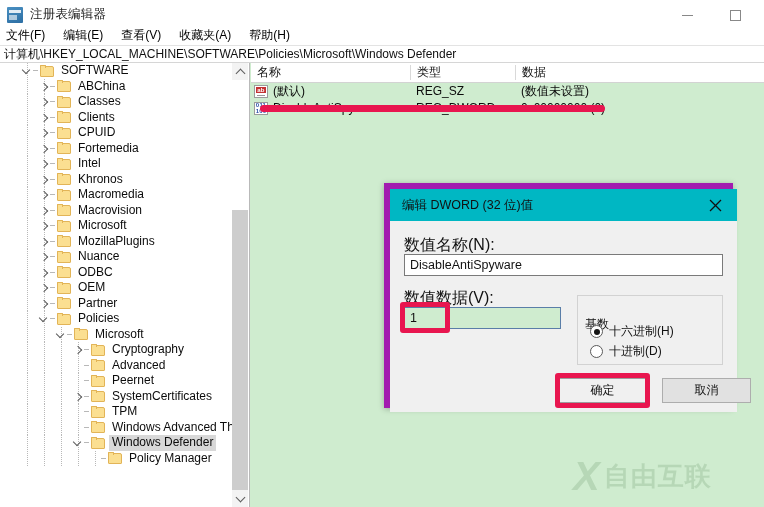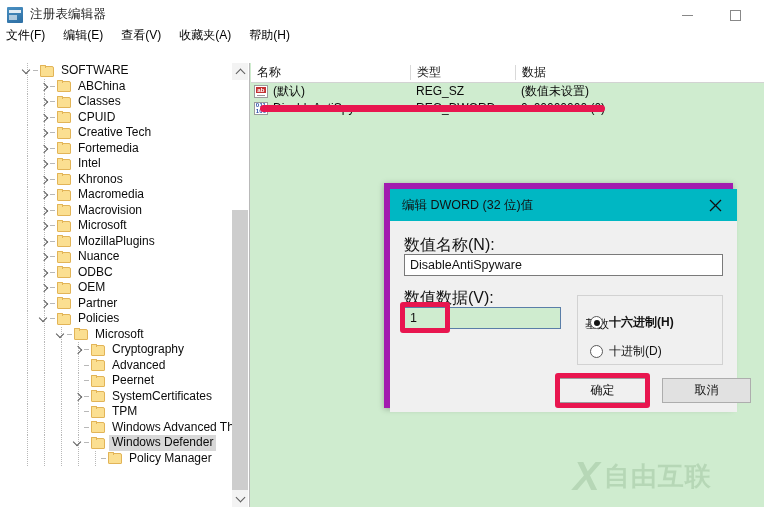--- a/index.html
+++ b/index.html
@@ -277,21 +277,21 @@
     border:1px solid #d2d2d2; box-sizing:border-box; background:transparent;
   }
   #grp-base-label {
     position:absolute; left:192px; top:67px; background:#f0f0f0;
     padding:0 3px; font-size:12px; color:#111;margin-top:28px;
   }
   .radio-row {
     position:absolute; left:200px; display:flex; align-items:center;
     font-size:12px; color:#111; white-space:nowrap;
   }
-  #radio-hex { top:93px;font-weight:bold; }
+  #radio-hex { top:102px; }
   #radio-dec { top:122px; }
   .rdot {
     width:13px; height:13px; border-radius:50%;
     border:1px solid #5a5a5a; background:#fff;
     margin-right:6px; position:relative; box-sizing:border-box;
   }
   .rdot.on::after{
     content:""; position:absolute; left:2.5px; top:2.5px;
     width:6px; height:6px; border-radius:50%; background:#151515;
   }
@@ -327,20 +327,23 @@
   </div>
 
   <div id="menubar">
     <div class="menu-item">文件(F)</div>
     <div class="menu-item">编辑(E)</div>
     <div class="menu-item">查看(V)</div>
     <div class="menu-item">收藏夹(A)</div>
     <div class="menu-item">帮助(H)</div>
   </div>
 
+  <div id="addressbar">
+    <div id="address-text">计算机\HKEY_LOCAL_MACHINE\SOFTWARE\Policies\Microsoft\Windows Defender</div>
+  </div>
 
   <div id="content">
 
     <div id="treepane">
       <div id="treelist">
           <div class="trow">
             <div class="guides">
               <span class="guide" style="left: 27px;"></span>
             </div>
             <span style="flex: 0 0 22px; height: 15.5px;"></span>
@@ -385,35 +388,35 @@
               <span class="guide" style="left: 27px;"></span>
               <span class="guide" style="left: 44px;"></span>
             </div>
             <span style="flex: 0 0 39px; height: 15.5px;"></span>
             <span class="twist closed"></span>
             <span class="dash"></span>
             <span class="folder">
               <span class="fbody"></span>
               <span class="ftab"></span>
             </span>
+            <span class="tlabel">Clients</span>
+          </div>
+          <div class="trow">
+            <div class="guides">
+              <span class="guide" style="left: 27px;"></span>
+              <span class="guide" style="left: 44px;"></span>
+            </div>
+            <span style="flex: 0 0 39px; height: 15.5px;"></span>
+            <span class="twist closed"></span>
+            <span class="dash"></span>
+            <span class="folder">
+              <span class="fbody"></span>
+              <span class="ftab"></span>
+            </span>
             <span class="tlabel">CPUID</span>
-          </div>
-          <div class="trow">
-            <div class="guides">
-              <span class="guide" style="left: 27px;"></span>
-              <span class="guide" style="left: 44px;"></span>
-            </div>
-            <span style="flex: 0 0 39px; height: 15.5px;"></span>
-            <span class="twist closed"></span>
-            <span class="dash"></span>
-            <span class="folder">
-              <span class="fbody"></span>
-              <span class="ftab"></span>
-            </span>
-            <span class="tlabel">Creative Tech</span>
           </div>
           <div class="trow">
             <div class="guides">
               <span class="guide" style="left: 27px;"></span>
               <span class="guide" style="left: 44px;"></span>
             </div>
             <span style="flex: 0 0 39px; height: 15.5px;"></span>
             <span class="twist closed"></span>
             <span class="dash"></span>
             <span class="folder">

